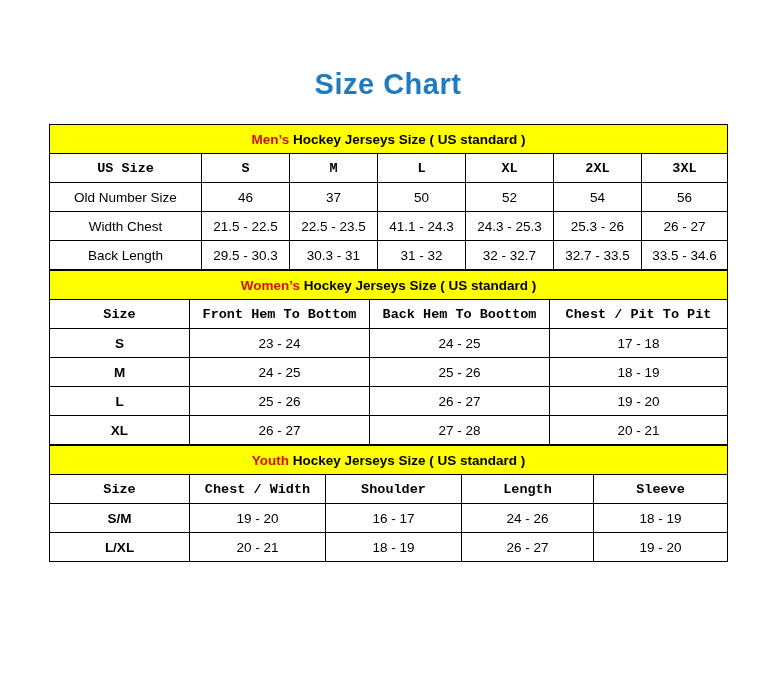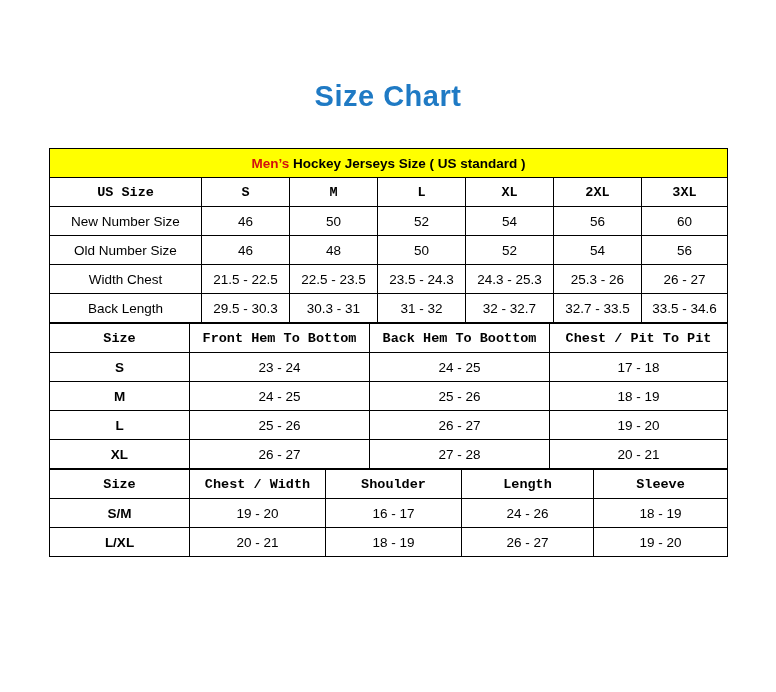--- a/index.html
+++ b/index.html
@@ -13,21 +13,21 @@
     font-family: "Liberation Sans", sans-serif;
     color: #000000;
     position: relative;
   }
   #page-title {
     text-align: center;
     color: #1f7ac4;
     font-size: 29px;
     font-weight: bold;
     letter-spacing: 0.5px;
-    margin: 12px;
+    margin: 0;
     padding-top: 66px;
     padding-bottom: 0;
     line-height: 36px;
   }
   .chart-wrap {
     margin: 0 auto;
     width: 678px;
     padding-top: 22px;
   }
   table.size-table {
@@ -87,42 +87,33 @@
       <tr>
         <td class="hdr">US Size</td>
         <td class="hdr">S</td>
         <td class="hdr">M</td>
         <td class="hdr">L</td>
         <td class="hdr">XL</td>
         <td class="hdr">2XL</td>
         <td class="hdr">3XL</td>
       </tr>
       <tr>
-        <td class="plain">New Number Size</td>
+        <td class="plain">Old Number Size</td>
         <td class="plain">46</td>
+        <td class="plain">37</td>
         <td class="plain">50</td>
         <td class="plain">52</td>
         <td class="plain">54</td>
         <td class="plain">56</td>
-        <td class="plain">60</td>
-      </tr>
-      <tr>
-        <td class="plain">Old Number Size</td>
-        <td class="plain">46</td>
-        <td class="plain">48</td>
-        <td class="plain">50</td>
-        <td class="plain">52</td>
-        <td class="plain">54</td>
-        <td class="plain">56</td>
       </tr>
       <tr>
         <td class="plain">Width Chest</td>
         <td class="plain">21.5 - 22.5</td>
         <td class="plain">22.5 - 23.5</td>
-        <td class="plain">23.5 - 24.3</td>
+        <td class="plain">41.1 - 24.3</td>
         <td class="plain">24.3 - 25.3</td>
         <td class="plain">25.3 - 26</td>
         <td class="plain">26 - 27</td>
       </tr>
       <tr>
         <td class="plain">Back Length</td>
         <td class="plain">29.5 - 30.3</td>
         <td class="plain">30.3 - 31</td>
         <td class="plain">31 - 32</td>
         <td class="plain">32 - 32.7</td>
@@ -133,20 +124,23 @@
   </table>
 
   <table class="size-table">
     <colgroup>
       <col style="width:140px">
         <col style="width:180px">
         <col style="width:180px">
         <col style="width:178px">
     </colgroup>
     <tbody>
+      <tr>
+        <td class="banner" colspan="4"><span class="accent-women">Women’s</span><span class="rest"> Hockey Jerseys Size ( US standard )</span></td>
+      </tr>
       <tr>
         <td class="hdr">Size</td>
         <td class="hdr">Front Hem To Bottom</td>
         <td class="hdr">Back Hem To Boottom</td>
         <td class="hdr">Chest / Pit To Pit</td>
       </tr>
       <tr>
         <td class="rowlabel-bold">S</td>
         <td class="plain">23 - 24</td>
         <td class="plain">24 - 25</td>
@@ -176,20 +170,23 @@
   <table class="size-table">
     <colgroup>
       <col style="width:140px">
         <col style="width:136px">
         <col style="width:136px">
         <col style="width:132px">
         <col style="width:134px">
     </colgroup>
     <tbody>
       <tr>
+        <td class="banner" colspan="5"><span class="accent-youth">Youth</span><span class="rest"> Hockey Jerseys Size ( US standard )</span></td>
+      </tr>
+      <tr>
         <td class="hdr">Size</td>
         <td class="hdr">Chest / Width</td>
         <td class="hdr">Shoulder</td>
         <td class="hdr">Length</td>
         <td class="hdr">Sleeve</td>
       </tr>
       <tr>
         <td class="rowlabel-bold">S/M</td>
         <td class="plain">19 - 20</td>
         <td class="plain">16 - 17</td>

